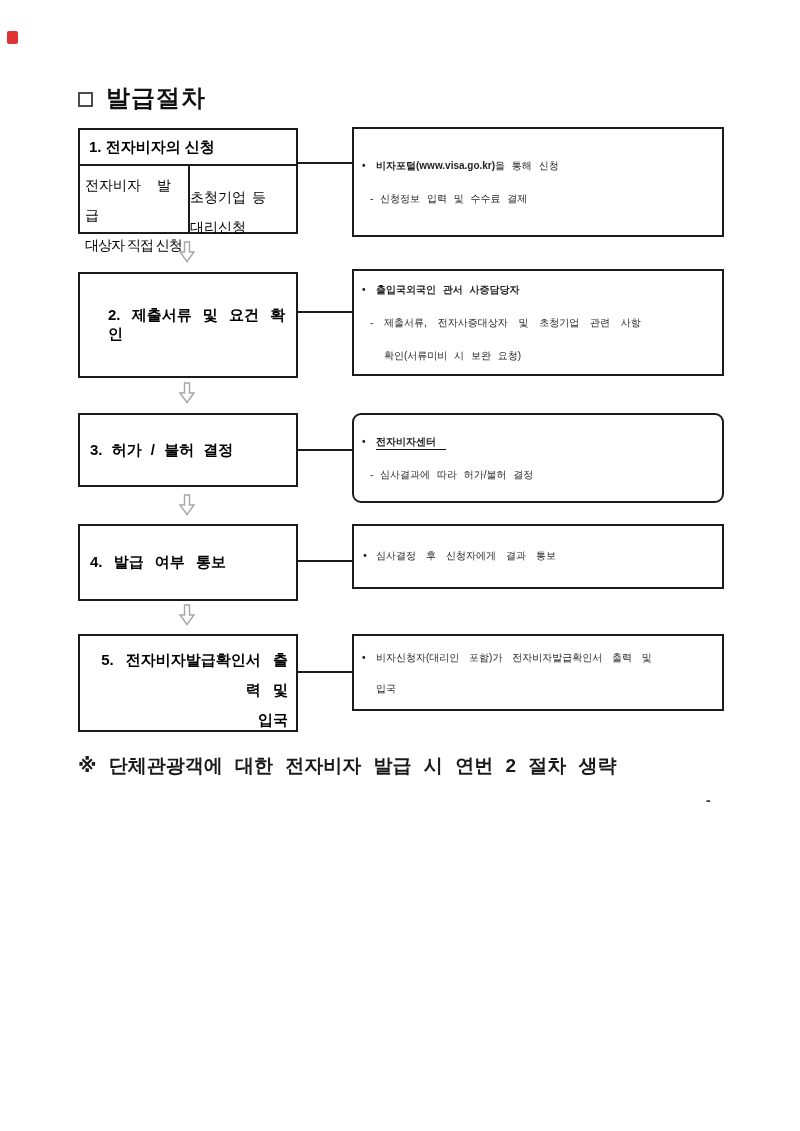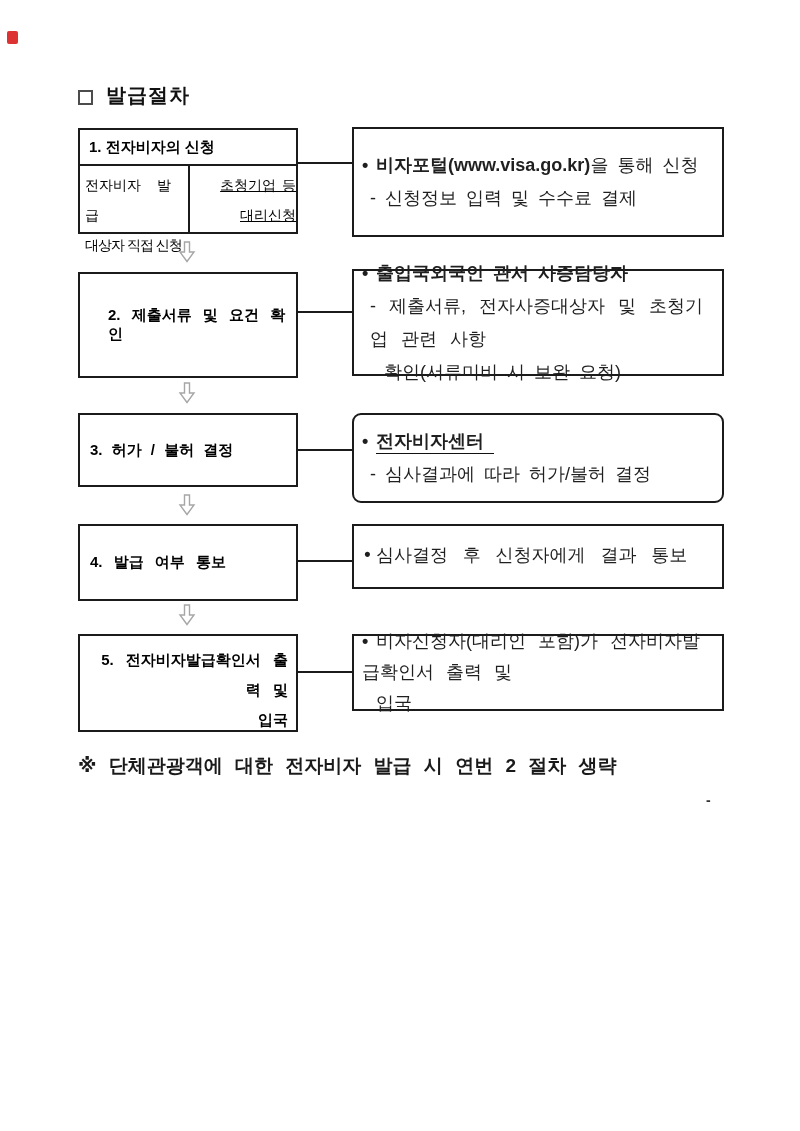--- a/index.html
+++ b/index.html
@@ -8,43 +8,43 @@
     font-family:"Liberation Sans","DejaVu Sans",sans-serif;color:#1a1a1a;
   }
   *{box-sizing:border-box;}
 
   
   .red-marker{position:absolute;left:7px;top:31px;width:11px;height:13px;background:#dd3333;border-radius:2px;}
 
   
   .title-row{position:absolute;left:78px;top:82px;display:flex;align-items:center;}
   .chk{width:15px;height:15px;border:2px solid #4c4c4c;margin-right:13px;margin-top:3px;}
-  .title-text{font-size:20px;font-weight:bold;letter-spacing:1px;color:#111;}
+  .title-text{font-size:24px;font-weight:bold;letter-spacing:1px;color:#111;}
 
   
   .lbox{position:absolute;left:78px;width:220px;border:2px solid #1b1b1b;background:#fff;
         font-size:15px;font-weight:bold;color:#000000;}
   .b1{top:128px;height:106px;font-weight:normal;}
   .b2{top:272px;height:106px;display:flex;align-items:center;padding-left:28px;word-spacing:7px;}
   .b3{top:413px;height:74px;display:flex;align-items:center;padding-left:10px;word-spacing:5px;}
   .b4{top:524px;height:77px;display:flex;align-items:center;padding-left:10px;word-spacing:7px;}
   .b5{top:634px;height:98px;padding:9px 8px 9px 8px;line-height:30px;word-spacing:8px;text-align:right;}
   .b5 .cont{margin-left:26px;}
 
   .b1-head{height:36px;border-bottom:2px solid #1b1b1b;display:flex;align-items:center;
            padding-left:9px;font-weight:bold;}
   .b1-cols{display:flex;height:66px;font-size:14px;}
   .b1-col-l{width:110px;border-right:2px solid #1b1b1b;padding:4px 5px 0 5px;line-height:30px;}
   .b1-col-l .l1{word-spacing:12px;}
   .b1-col-l .l2{letter-spacing:-1px;word-spacing:0;}
-  .b1-col-r{flex:1;text-align:right;padding-top:4px;line-height:30px;word-spacing:2px;text-decoration:underline;}
+  .b1-col-r{flex:1;text-align:left;padding-top:16px;line-height:30px;word-spacing:2px;}
 
   
   .rbox{position:absolute;left:352px;width:372px;border:2px solid #1b1b1b;background:#fff;
-        font-size:18px;color:#1f1f1f;display:flex;flex-direction:column;justify-content:center;
+        font-size:10px;color:#1f1f1f;display:flex;flex-direction:column;justify-content:center;
         padding:0 8px;line-height:33px;word-spacing:4px;}
   .r1{top:127px;height:110px;}
   .r2{top:269px;height:107px;}
   .r3{top:413px;height:90px;border-radius:9px;}
   .r4{top:524px;height:65px;font-family:Liberation Mono, monospace;}
   .r5{top:634px;height:77px;line-height:31px;word-spacing:7px;}
   .bullet{display:inline-block;width:14px;font-weight:bold;}
   .bold{font-weight:bold;}
   .uline{border-bottom:1.5px solid #111;padding-bottom:2px;padding-right:10px;}
   .sub{margin-left:8px;}

